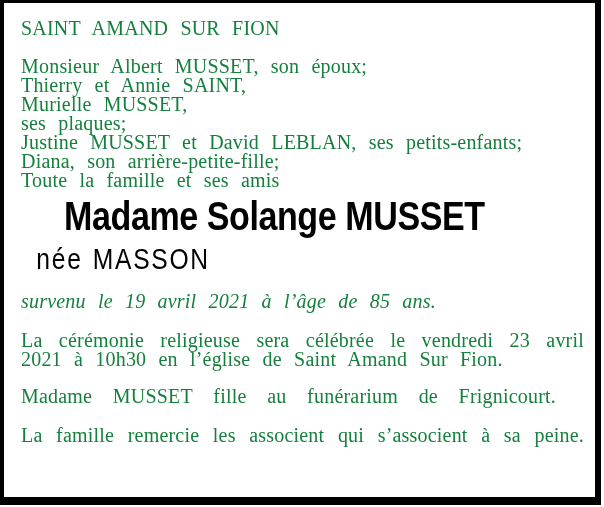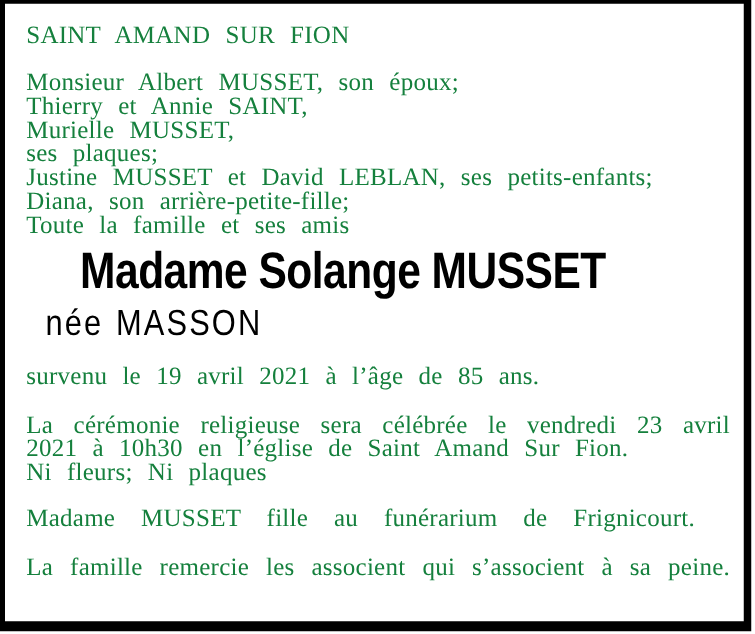--- a/index.html
+++ b/index.html
@@ -73,21 +73,21 @@
     font-weight: normal;
     font-size: 29px;
     line-height: 26px;
     letter-spacing: 2px;
     word-spacing: 2px;
     color: #000000;
     transform: scaleX(0.85);
     transform-origin: 50% 50%;
     white-space: nowrap;
   }
-  .survenu   { margin-top: 20px; }
+  .survenu   { margin-top: 20px; font-style: italic; }
   .ceremony1 { margin-top: 20px; }
   .repose    { margin-top: 18px; margin-right: 28px; }
   .thanks    { margin-top: 20px; }
 </style>
 </head>
 <body>
 
 <div class="frame">
 
   <div class="body-text city">SAINT AMAND SUR FION</div>
@@ -109,19 +109,18 @@
   <div class="maiden-wrap">
     <span class="maiden">née MASSON</span>
   </div>
 
   <div class="body-text survenu">survenu le 19 avril 2021 à l’âge de 85 ans.</div>
 
   <div class="body-text ceremony1 stretch">La cérémonie religieuse sera célébrée le vendredi 23 avril</div>
 
   <div class="body-text">2021 à 10h30 en l’église de Saint Amand Sur Fion.</div>
 
-  <div class="body-text">Ni fleurs; Ni plaques</div>
 
   <div class="body-text repose stretch">Madame MUSSET fille au funérarium de Frignicourt.</div>
 
   <div class="body-text thanks stretch">La famille remercie les associent qui s’associent à sa peine.</div>
 
 </div>
 
 </body></html>

